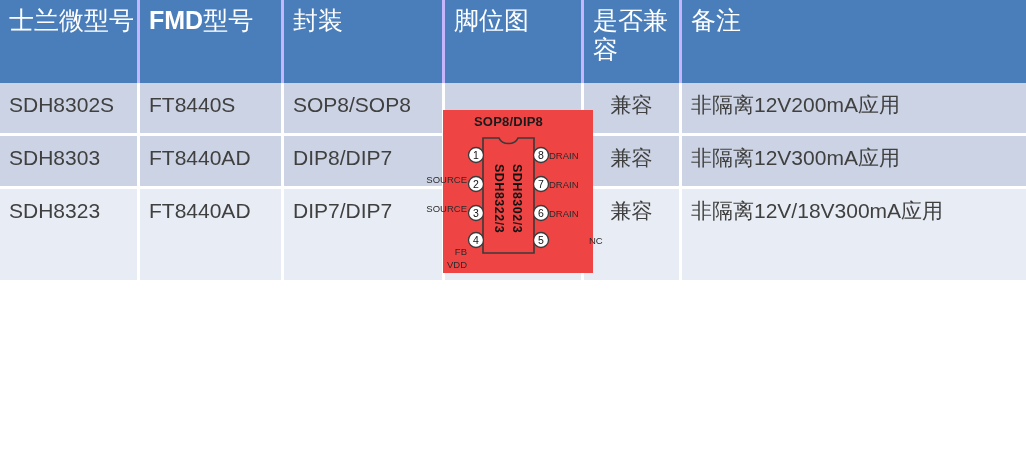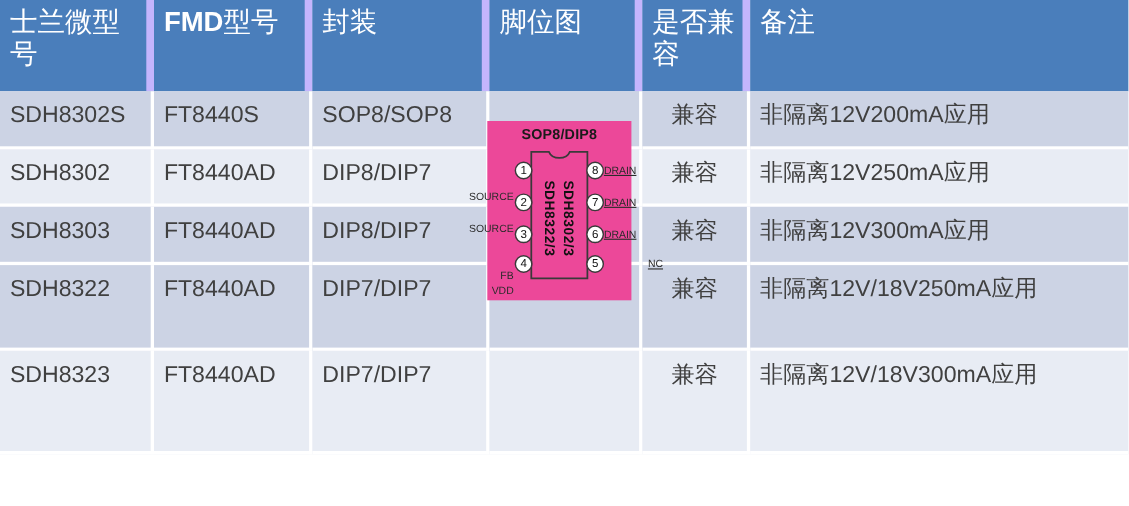--- a/index.html
+++ b/index.html
@@ -29,21 +29,21 @@
 
   thead th {
     background: #4a7ebb;
     color: #ffffff;
     font-size: 25px;
     font-weight: normal;
     text-align: left;
     vertical-align: top;
     padding: 6px 0 6px 9px;
     height: 71px;
-    border-right: 7px solid #c4b5fd;
+    border-right: 3px solid #c4b5fd;
     line-height: 1.17;
     letter-spacing: 0px;
   }
   thead th:last-child { border-right: none; }
   thead th .hdr-latin {
     font-weight: bold;
     font-family: "Liberation Sans", "DejaVu Sans", sans-serif;
   }
 
   tbody td {
@@ -69,23 +69,23 @@
   tbody tr.r5 td { height: 76px; }
 
   td.compat-cell { text-align: center; padding-left: 0; padding-right: 0; }
   td.pin-cell { padding: 0; }
 
   
   #pin-diagram {
     position: absolute;
     left: 443px;
     top: 110px;
-    width: 131px;
+    width: 150px;
     height: 163px;
-    background: #ec4899;
+    background: #ef4444;
     z-index: 5;
   }
   #pin-title {
     position: absolute;
     left: 0;
     top: 4px;
     width: 131px;
     text-align: center;
     font-size: 13px;
     font-weight: bold;
@@ -108,21 +108,21 @@
   #vtext-left  { left: 63px;  top: 54px; }
   #vtext-right { left: 81px;  top: 54px; }
 
   .pinlabel {
     position: absolute;
     font-size: 9.5px;
     color: #2b2b2b;
     white-space: nowrap;
     font-family: "Liberation Sans", "DejaVu Sans", sans-serif;
   }
-  .pinlabel.right { text-align: center; text-decoration: underline; }
+  .pinlabel.right { text-align: center; }
   .pinlabel.left  { text-align: right; margin-top: 24px; }
   .pinnum {
     position: absolute;
     font-size: 10.5px;
     color: #111111;
     white-space: nowrap;
     text-align: center;
     width: 14px;
     font-family: "Liberation Sans", "DejaVu Sans", sans-serif;
   }
@@ -151,43 +151,27 @@
   </thead>
   <tbody>
     <tr class="shade-a r0">
       <td>SDH8302S</td>
       <td>FT8440S</td>
       <td>SOP8/SOP8</td>
       <td class="pin-cell"></td>
       <td class="compat-cell">兼容</td>
       <td>非隔离12V200mA应用</td>
     </tr>
-    <tr class="shade-b r1">
-      <td>SDH8302</td>
-      <td>FT8440AD</td>
-      <td>DIP8/DIP7</td>
-      <td class="pin-cell"></td>
-      <td class="compat-cell">兼容</td>
-      <td>非隔离12V250mA应用</td>
-    </tr>
     <tr class="shade-a r2">
       <td>SDH8303</td>
       <td>FT8440AD</td>
       <td>DIP8/DIP7</td>
       <td class="pin-cell"></td>
       <td class="compat-cell">兼容</td>
       <td>非隔离12V300mA应用</td>
-    </tr>
-    <tr class="shade-a r4">
-      <td>SDH8322</td>
-      <td>FT8440AD</td>
-      <td>DIP7/DIP7</td>
-      <td class="pin-cell"></td>
-      <td class="compat-cell">兼容</td>
-      <td>非隔离12V/18V250mA应用</td>
     </tr>
     <tr class="shade-b r5">
       <td>SDH8323</td>
       <td>FT8440AD</td>
       <td>DIP7/DIP7</td>
       <td class="pin-cell"></td>
       <td class="compat-cell">兼容</td>
       <td>非隔离12V/18V300mA应用</td>
     </tr>
   </tbody>

